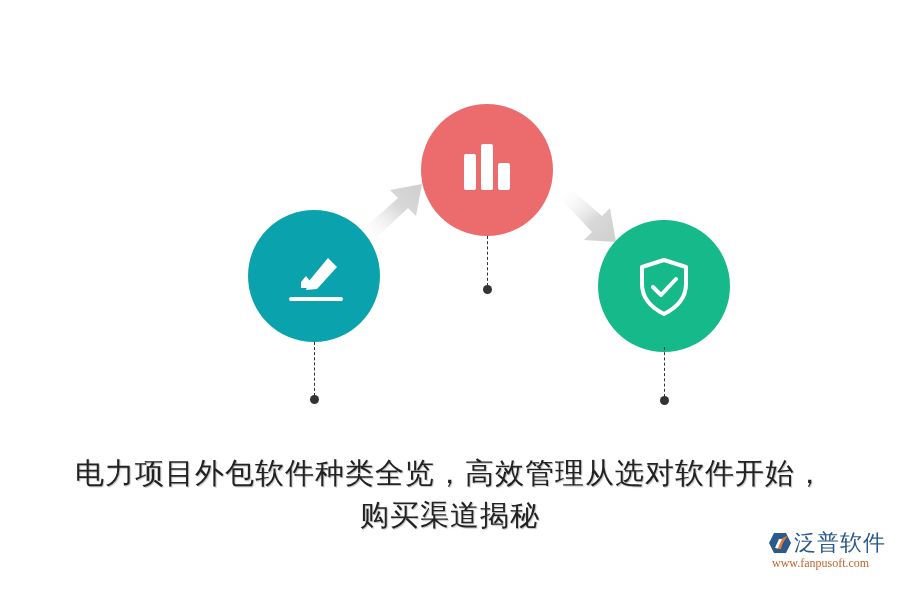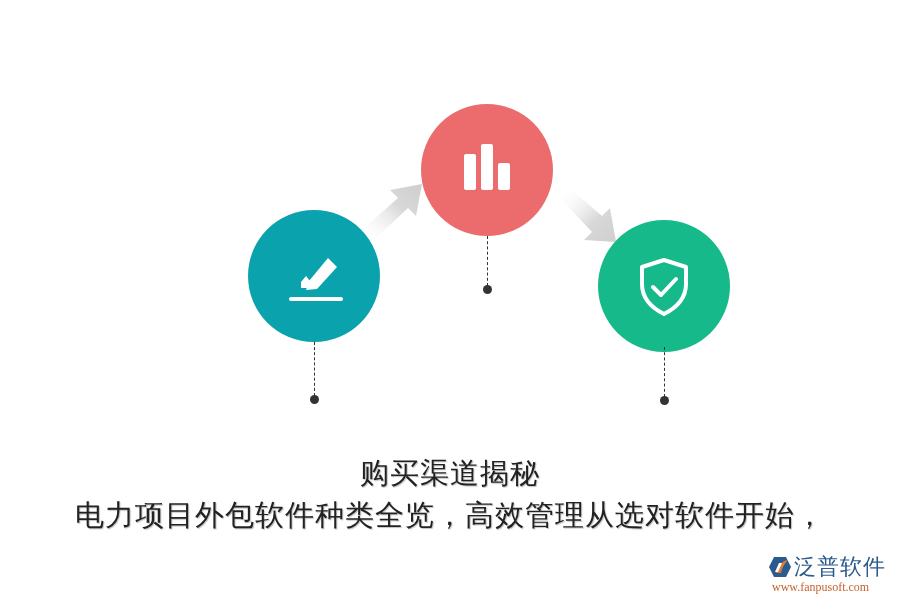--- a/index.html
+++ b/index.html
@@ -12,21 +12,21 @@
   .c2 { left: 421px; top: 104px; width: 132px; height: 132px; background: #ec6c6e; }
   .c3 { left: 598px; top: 220px; width: 132px; height: 132px; background: #15b98a; }
   .arrow { position: absolute; }
   .stem { position: absolute; width: 0; border-left: 1px dashed #333; }
   .dot { position: absolute; width: 9px; height: 9px; border-radius: 50%; background: #333; }
   .title {
     position: absolute; left: 0; top: 452px; width: 900px; text-align: center;
     font-size: 29px; line-height: 42px; color: #222; letter-spacing: 1px;
     text-shadow: 1px 1px 1px rgba(0,0,0,0.25);
   }
-  .logo { position: absolute; left: 766px; top: 552px; width: 130px; height: 46px; }
+  .logo { position: absolute; left: 766px; top: 528px; width: 130px; height: 46px; }
   .logo-name { position: absolute; left: 28px; top: 0; font-family: "DejaVu Sans", sans-serif; font-size: 22px; color: #2b5a8c; letter-spacing: 1px; }
   .logo-url { position: absolute; left: 6px; top: 28px; font-size: 12px; color: #c6632f; font-family: "Liberation Serif", serif; text-align: right; }
   .logo-mark { position: absolute; left: 2px; top: 3px; }
 </style>
 </head>
 <body>
 
 <svg class="arrow" style="left:360px;top:178px" width="70" height="65" viewBox="0 0 70 65">
   <defs>
     <linearGradient id="g1" x1="0" y1="1" x2="1" y2="0">
@@ -74,22 +74,22 @@
 <div class="stem" style="left:314px;top:342px;height:54px"></div>
 <div class="dot" style="left:310px;top:395px"></div>
 
 <div class="stem" style="left:487px;top:236px;height:50px"></div>
 <div class="dot" style="left:483px;top:285px"></div>
 
 <div class="stem" style="left:664px;top:347px;height:50px"></div>
 <div class="dot" style="left:660px;top:396px"></div>
 
 <div class="title">
+  <div>电力项目外包软件种类全览，高效管理从选对软件开始，</div>
   <div>购买渠道揭秘</div>
-  <div>电力项目外包软件种类全览，高效管理从选对软件开始，</div>
 </div>
 
 <div class="logo">
   <svg class="logo-mark" width="24" height="24" viewBox="0 0 24 24">
     <polygon points="6,2 18,2 23,12 18,22 6,22 1,12" fill="#2b5a8c"></polygon>
     <path d="M8 18 C10 10 14 6 20 5 C16 9 14 13 13 18 Z" fill="#e07a3a"></path>
     <path d="M7 17 L11 8 L14 8 L10 17 Z" fill="#ffffff"></path>
   </svg>
   <span class="logo-name">泛普软件</span>
   <span class="logo-url">www.fanpusoft.com</span>

